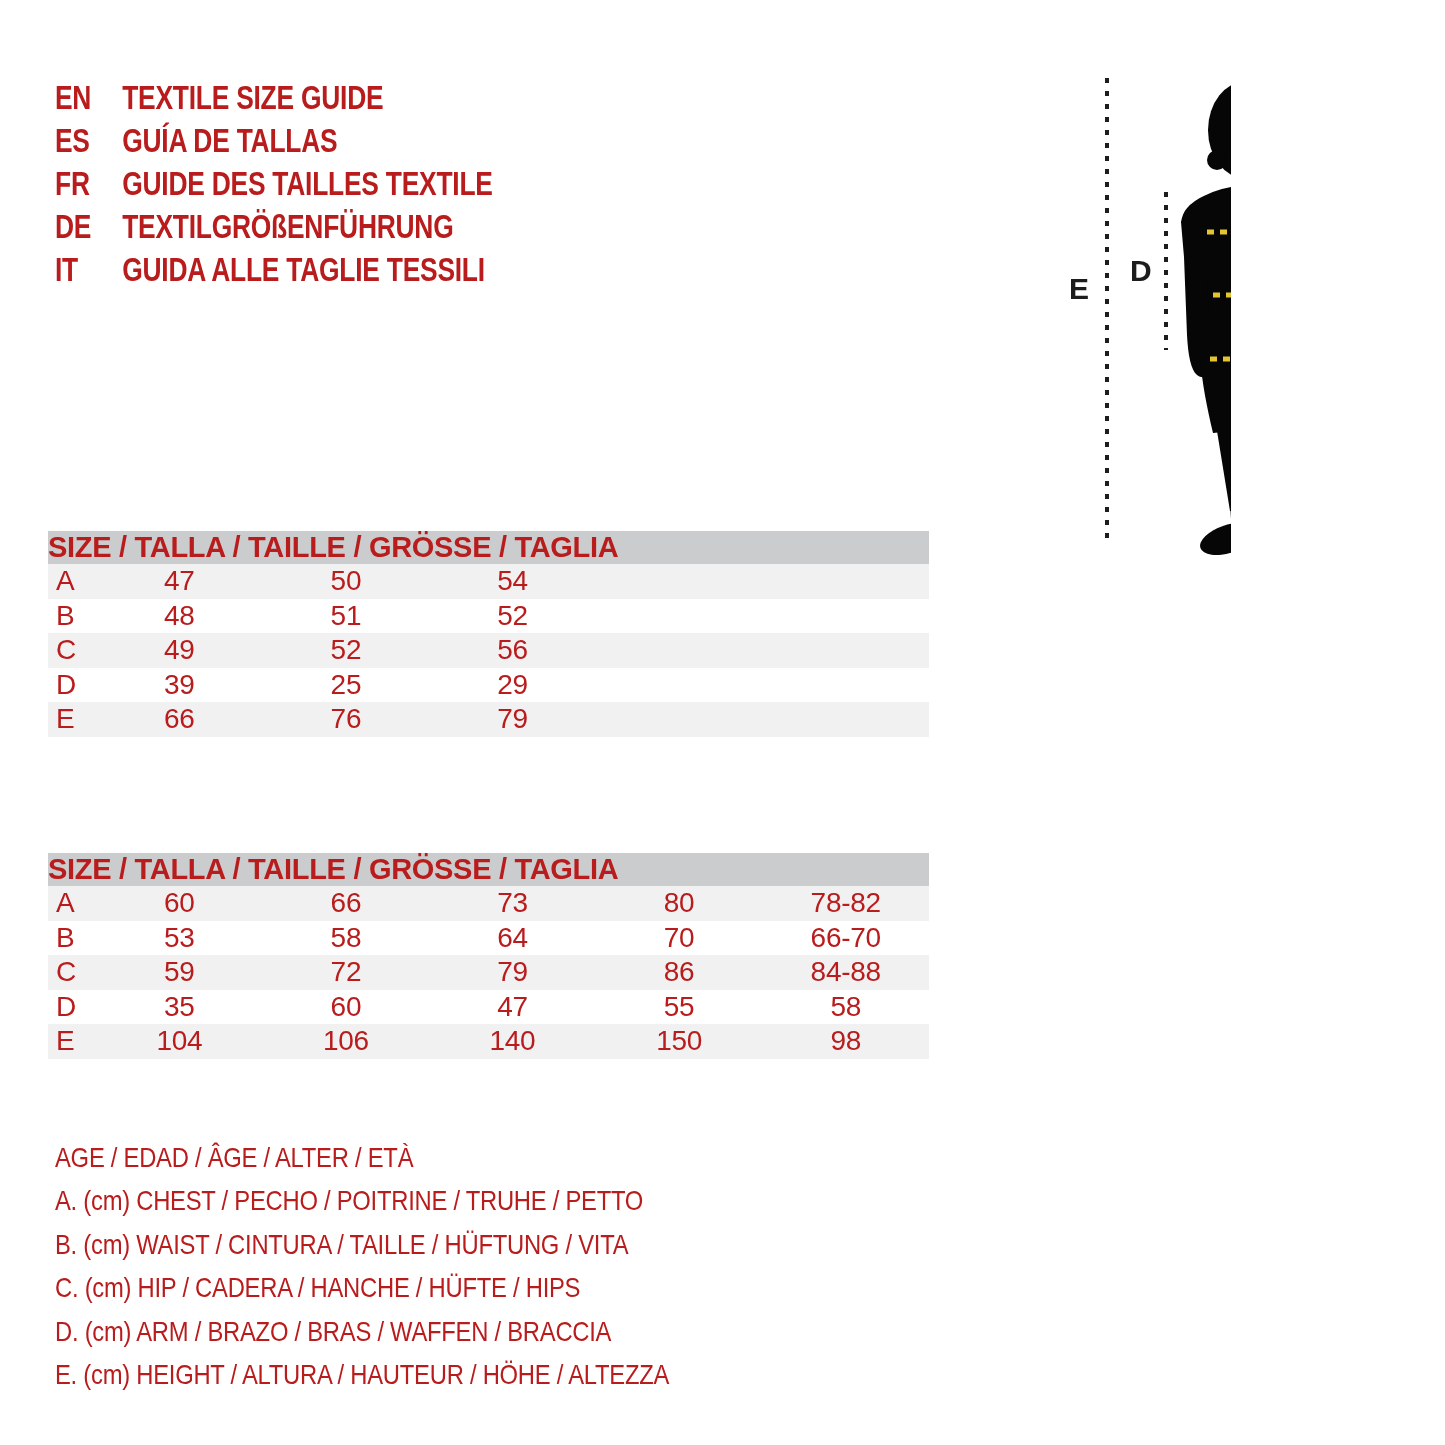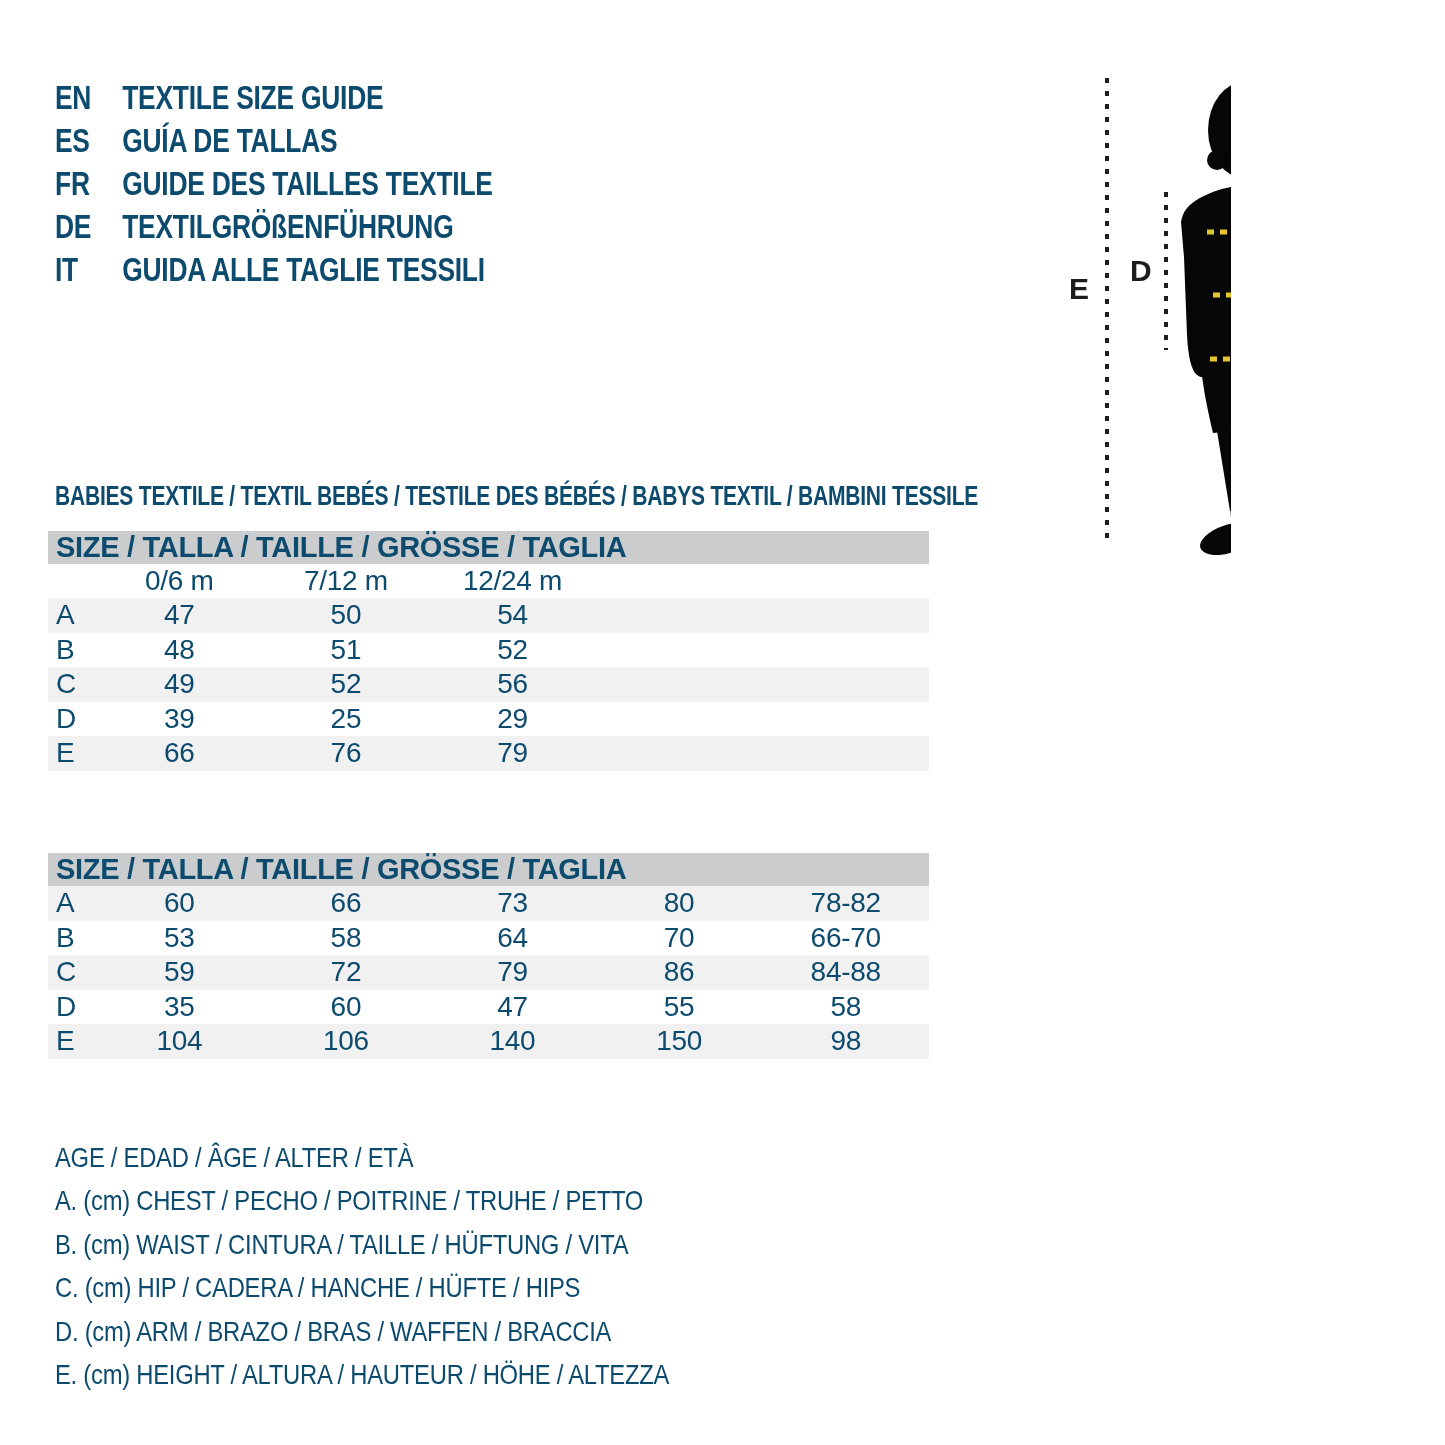--- a/index.html
+++ b/index.html
@@ -3,21 +3,21 @@
 <meta charset="utf-8">
 <style>
   html, body { margin: 0; padding: 0; background: #ffffff; }
   #canvas {
     position: relative;
     width: 1231px;
     height: 1445px;
     background: #ffffff;
     overflow: hidden;
     font-family: "Liberation Sans", "DejaVu Sans", sans-serif;
-    color: #0c4a6e;
+    color: #b91c1c;
     letter-spacing: -0.3px;
   }
   .abs { position: absolute; }
 
   
   .cx78 { transform: scaleX(0.78); transform-origin: 0 50%; white-space: nowrap; }
 
   
   .lang-block { left: 55px; top: 76px; }
   .lang-row { display: flex; align-items: center; height: 43px;
@@ -25,21 +25,21 @@
               transform: scaleX(0.80); transform-origin: 0 50%; white-space: nowrap; }
   .lang-code { display: inline-block; width: 84px; flex: none; }
 
   
   .section-title { left: 55px; height: 33px; display: flex; align-items: center;
                    font-size: 27px; font-weight: 700; }
 
   
   .stable { left: 48px; width: 881px; font-size: 28px; }
   .sbar { height: 33px; background: #cbcccd; display: flex; align-items: center;
-          padding-left: 8px; box-sizing: border-box;
+          box-sizing: border-box;
           font-size: 29px; font-weight: 700; }
   .trow { display: grid;
           grid-template-columns: 48px 166.6px 166.6px 166.6px 166.6px 166.6px;
           height: 34.5px; align-items: center; }
   .trow.col-head { height: 34px; }
   .trow > div { text-align: center; }
   .trow > div.rlabel { text-align: left; padding-left: 8px; }
   .stripe { background: #f1f1f2; }
 
   
@@ -121,35 +121,24 @@
       <line x1="266" y1="299" x2="314" y2="299" stroke="#1d1d1b" stroke-width="4" stroke-dasharray="4 9"></line>
 
       <text x="326" y="182" class="fig-label">A</text>
       <text x="326" y="245" class="fig-label">B</text>
       <text x="326" y="309" class="fig-label">C</text>
       <text x="80" y="221" class="fig-label">D</text>
       <text x="19" y="239" class="fig-label">E</text>
     </svg>
   </div>
 
-  <div class="abs section-title" style="top:480px">
-    <span class="cx78">BABIES TEXTILE / TEXTIL BEBÉS / TESTILE DES BÉBÉS / BABYS TEXTIL / BAMBINI TESSILE</span>
-  </div>
 
   <div class="abs stable" style="top:531px">
     <div class="sbar">
       <span>SIZE / TALLA / TAILLE / GRÖSSE / TAGLIA</span>
-    </div>
-    <div class="trow col-head">
-      <div class="rlabel"></div>
-      <div>0/6 m</div>
-      <div>7/12 m</div>
-      <div>12/24 m</div>
-      <div></div>
-      <div></div>
     </div>
     <div class="trow stripe">
       <div class="rlabel">A</div>
       <div>47</div>
       <div>50</div>
       <div>54</div>
       <div></div>
         <div></div>
     </div>
     <div class="trow">

